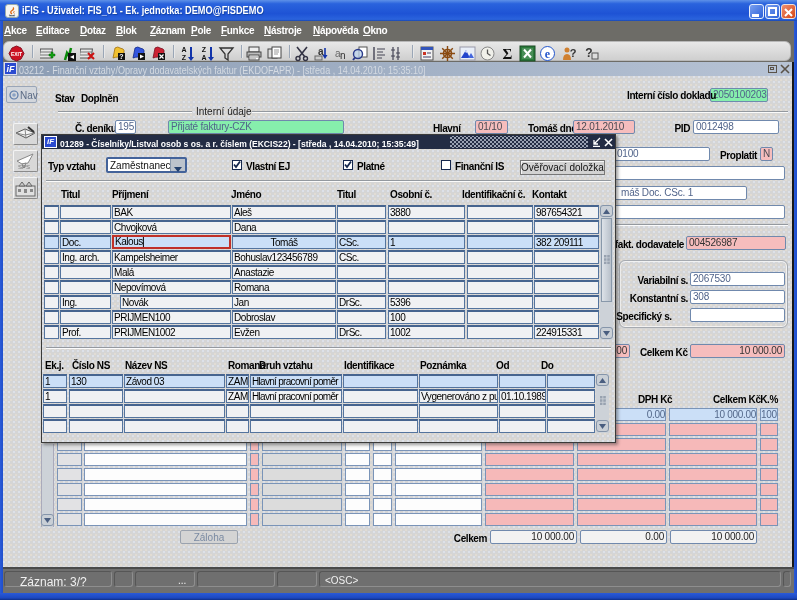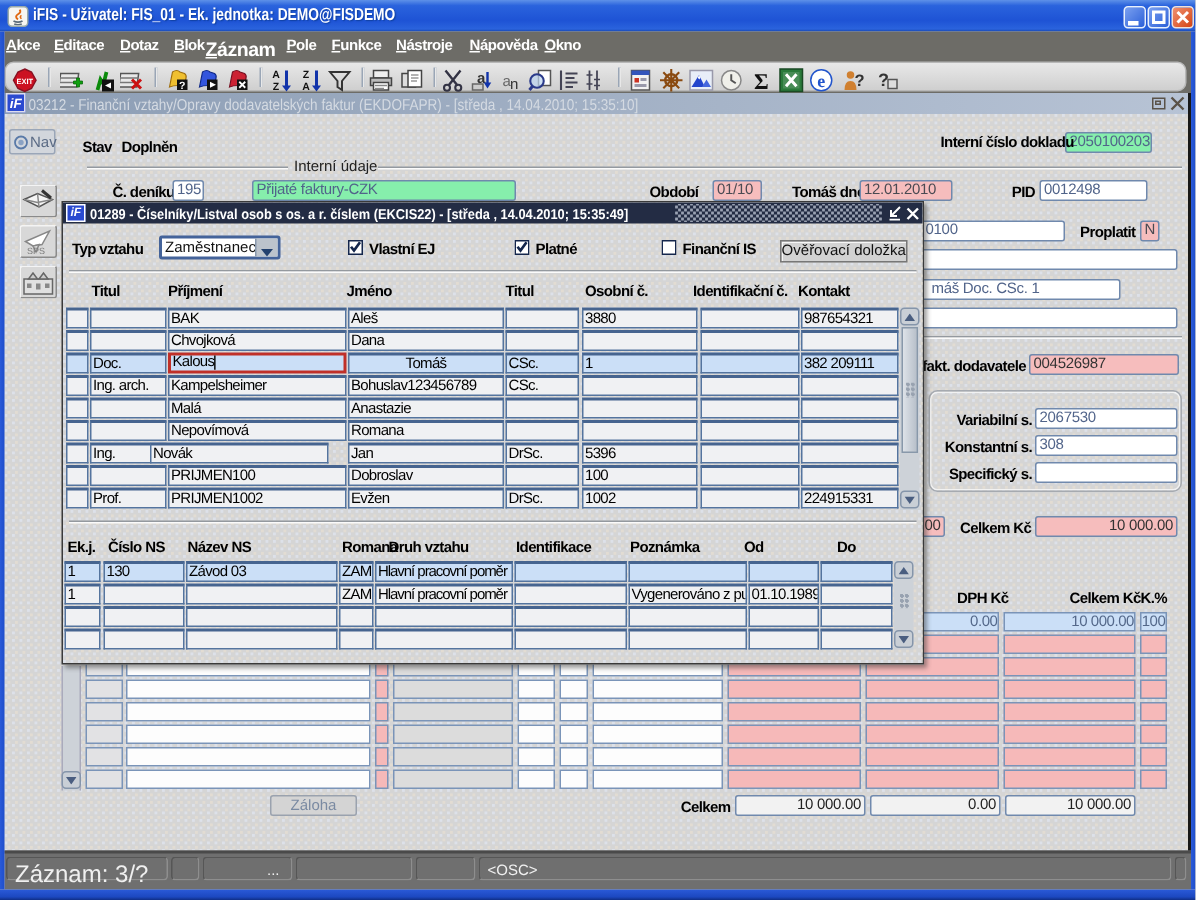--- a/index.html
+++ b/index.html
@@ -38,21 +38,21 @@
   </div>
 <div class="ab" style="left:781px;top:4px;width:15px;height:15px;border-radius:3px;border:1px solid #f0e0d8;background:linear-gradient(135deg,#f09070,#d44414)">
 <svg width="13" height="13">
       <path d="M3 3 L10 10 M10 3 L3 10" stroke="#fff" stroke-width="2"></path>
     </svg></div>
 <div class="ab" style="left:3px;top:21px;width:791px;height:41px;background:#6d6c67"></div>
 <div class="ab" style="left:4px;top:25px;font-size:10px;font-weight:bold;color:#fff;letter-spacing:-0.3px"><span style="text-decoration:underline">A</span>kce</div>
 <div class="ab" style="left:36px;top:25px;font-size:10px;font-weight:bold;color:#fff;letter-spacing:-0.3px"><span style="text-decoration:underline">E</span>ditace</div>
 <div class="ab" style="left:80px;top:25px;font-size:10px;font-weight:bold;color:#fff;letter-spacing:-0.3px"><span style="text-decoration:underline">D</span>otaz</div>
 <div class="ab" style="left:116px;top:25px;font-size:10px;font-weight:bold;color:#fff;letter-spacing:-0.3px"><span style="text-decoration:underline">B</span>lok</div>
-<div class="ab" style="left:137px;top:25px;font-size:13px;font-weight:bold;color:#fff;letter-spacing:-0.3px"><span style="text-decoration:underline">Z</span>áznam</div>
+<div class="ab" style="left:150px;top:25px;font-size:10px;font-weight:bold;color:#fff;letter-spacing:-0.3px"><span style="text-decoration:underline">Z</span>áznam</div>
 <div class="ab" style="left:191px;top:25px;font-size:10px;font-weight:bold;color:#fff;letter-spacing:-0.3px"><span style="text-decoration:underline">P</span>ole</div>
 <div class="ab" style="left:221px;top:25px;font-size:10px;font-weight:bold;color:#fff;letter-spacing:-0.3px"><span style="text-decoration:underline">F</span>unkce</div>
 <div class="ab" style="left:264px;top:25px;font-size:10px;font-weight:bold;color:#fff;letter-spacing:-0.3px"><span style="text-decoration:underline">N</span>ástroje</div>
 <div class="ab" style="left:313px;top:25px;font-size:10px;font-weight:bold;color:#fff;letter-spacing:-0.3px"><span style="text-decoration:underline">N</span>ápověda</div>
 <div class="ab" style="left:363px;top:25px;font-size:10px;font-weight:bold;color:#fff;letter-spacing:-0.3px"><span style="text-decoration:underline">O</span>kno</div>
 <div class="ab" style="left:3px;top:41px;width:788px;height:20px;background:linear-gradient(#e8e8e8,#cfcfcf);border-radius:6px 6px 6px 6px;border:1px solid #b8b8b8"></div>
 <div class="ab" style="left:32px;top:45px;width:2px;height:13px;background:#9aa6b6;border-right:1px solid #e8e8e8"></div>
 <div class="ab" style="left:103px;top:45px;width:2px;height:13px;background:#9aa6b6;border-right:1px solid #e8e8e8"></div>
 <div class="ab" style="left:173px;top:45px;width:2px;height:13px;background:#9aa6b6;border-right:1px solid #e8e8e8"></div>
 <div class="ab" style="left:241px;top:45px;width:2px;height:13px;background:#9aa6b6;border-right:1px solid #e8e8e8"></div>
@@ -225,45 +225,45 @@
 <div class="lb" style="left:55px;top:93px">Stav</div>
 <div class="lb" style="left:81px;top:93px">Doplněn</div>
 <div class="fld dis" style="left:710px;top:88px;width:58px">2050100203</div>
 <div class="lb" style="left:627px;top:90px">Interní číslo dokladu</div>
 <div class="etch" style="left:58px;top:111px;width:134px"></div>
 <div class="pl" style="left:196px;top:106px;color:#222">Interní údaje</div>
 <div class="etch" style="left:252px;top:111px;width:536px"></div>
 <div class="lb" style="left:75px;top:123px">Č. deníku</div>
 <div class="fld" style="left:115px;top:120px;width:21px">195</div>
 <div class="fld dis" style="left:168px;top:120px;width:176px">Přijaté faktury-CZK</div>
-<div class="lb" style="left:433px;top:123px">Období</div>
+<div class="lb" style="left:433px;top:123px">Hlavní</div>
 <div class="fld pink" style="left:475px;top:120px;width:33px">01/10</div>
 <div class="lb" style="left:528px;top:123px">Tomáš dne</div>
 <div class="fld pink" style="left:573px;top:120px;width:62px">12.01.2010</div>
 <div class="lb" style="right:107px;top:123px">PID</div>
-<div class="fld" style="left:693px;top:120px;width:72px">0012498</div>
+<div class="fld" style="left:693px;top:120px;width:86px">0012498</div>
 <div class="fld" style="left:540px;top:147px;width:170px">
     <span class="ab" style="left:76px">0100</span>
   </div>
 <div class="lb" style="right:40px;top:150px">Proplatit</div>
 <div class="fld pink" style="left:760px;top:147px;width:13px">N</div>
 <div class="fld" style="left:540px;top:166px;width:245px"></div>
 <div class="fld" style="left:540px;top:186px;width:207px">
     <span class="ab" style="left:80px">máš Doc. CSc. 1</span>
   </div>
 <div class="fld" style="left:540px;top:205px;width:245px"></div>
 <div class="etch" style="left:560px;top:224px;width:228px"></div>
 <div class="lb" style="right:113px;top:239px">fakt. dodavatele</div>
 <div class="fld pink" style="left:686px;top:236px;width:100px;color:#333">004526987</div>
 <div class="ab" style="left:619px;top:260px;width:169px;height:68px;border:1px solid #a6aab0;border-radius:6px;box-shadow:inset 0 0 0 1px #f2f2f2"></div>
 <div class="lb" style="left:600px;top:275px;width:88px;text-align:right">Variabilní s.</div>
 <div class="fld" style="left:690px;top:272px;width:95px">2067530</div>
 <div class="lb" style="left:600px;top:293px;width:88px;text-align:right">Konstantní s.</div>
 <div class="fld" style="left:690px;top:290px;width:95px">308</div>
-<div class="lb" style="left:600px;top:311px;width:88px;text-align:right">Specifický s.</div>
+<div class="lb" style="left:600px;top:311px;width:88px;text-align:center">Specifický s.</div>
 <div class="fld" style="left:690px;top:308px;width:95px"></div>
 <div class="fld pink ra" style="left:560px;top:344px;width:70px;color:#333">0.00</div>
 <div class="lb" style="left:640px;top:347px">Celkem Kč</div>
 <div class="fld pink ra" style="left:690px;top:344px;width:95px;color:#333">10 000.00</div>
 <div class="lb" style="left:638px;top:394px">DPH Kč</div>
 <div class="lb" style="left:713px;top:394px">Celkem Kč</div>
 <div class="lb" style="right:19px;top:394px">K.%</div>
 <div class="gc" style="left:57px;top:408px;width:25px;background:#cbdff7;"></div>
 <div class="gc" style="left:84px;top:408px;width:163px;background:#cbdff7;"></div>
 <div class="gc" style="left:250px;top:408px;width:9px;background:#cbdff7;"></div>
@@ -364,21 +364,21 @@
 <div class="fld ra" style="left:580px;top:530px;width:87px;background:#f2f2f2;color:#222">0.00</div>
 <div class="fld ra" style="left:670px;top:530px;width:87px;background:#f2f2f2;color:#222">10 000.00</div>
 <div class="ab" style="left:3px;top:567px;width:791px;height:26px;background:#6f6f6f;border-top:2px solid #4a4a4a"></div>
 <div class="ab" style="left:4px;top:571px;width:108px;height:16px;border:1px solid;border-color:#565656 #8e8e8e #8e8e8e #565656;border-radius:3px"></div>
 <div class="ab" style="left:114px;top:571px;width:19px;height:16px;border:1px solid;border-color:#565656 #8e8e8e #8e8e8e #565656;border-radius:3px"></div>
 <div class="ab" style="left:135px;top:571px;width:60px;height:16px;border:1px solid;border-color:#565656 #8e8e8e #8e8e8e #565656;border-radius:3px"></div>
 <div class="ab" style="left:197px;top:571px;width:78px;height:16px;border:1px solid;border-color:#565656 #8e8e8e #8e8e8e #565656;border-radius:3px"></div>
 <div class="ab" style="left:277px;top:571px;width:40px;height:16px;border:1px solid;border-color:#565656 #8e8e8e #8e8e8e #565656;border-radius:3px"></div>
 <div class="ab" style="left:319px;top:571px;width:462px;height:16px;border:1px solid;border-color:#565656 #8e8e8e #8e8e8e #565656;border-radius:3px"></div>
 <div class="ab" style="left:783px;top:571px;width:8px;height:16px;border:1px solid;border-color:#565656 #8e8e8e #8e8e8e #565656;border-radius:3px"></div>
-<div class="ab" style="left:10px;top:575px;font-size:16px;color:#f0f0f0">Záznam: 3/?</div>
+<div class="ab" style="left:20px;top:575px;font-size:12px;color:#f0f0f0">Záznam: 3/?</div>
 <div class="ab" style="left:178px;top:575px;font-size:10px;color:#f0f0f0">...</div>
 <div class="ab" style="left:325px;top:575px;font-size:10px;color:#f0f0f0">&lt;OSC&gt;</div>
 <div class="ab" style="left:0;top:21px;width:3px;height:572px;background:linear-gradient(90deg,#2a5ad8,#1e4ecc)"></div>
 <div class="ab" style="left:794px;top:21px;width:3px;height:572px;background:linear-gradient(90deg,#2a5ad8,#1e4ecc)"></div>
 <div class="ab" style="left:792px;top:62px;width:2px;height:505px;background:#181818"></div>
 <div class="ab" style="left:0;top:593px;width:797px;height:7px;background:linear-gradient(#2a5ad8,#1c48c0 70%,#0f2e86)"></div>
 <div class="ab" style="left:41px;top:134px;width:575px;height:309px;border:1px solid #3a3a3a;background:#d5d5d5;box-shadow:2px 2px 3px rgba(40,40,40,0.45)"></div>
 <div class="ab tex" style="left:42px;top:135px;width:573px;height:307px"></div>
 <div class="ab" style="left:42px;top:135px;width:573px;height:14px;background:#232c44"></div>
 <div class="ab" style="left:450px;top:136px;width:138px;height:12px;background-image:radial-gradient(circle at 1px 1px,#99a1b2 0.9px,transparent 1.1px),radial-gradient(circle at 1px 1px,#99a1b2 0.9px,transparent 1.1px);background-size:4px 4px,4px 4px;background-position:0 1px,2px 3px"></div>
@@ -464,21 +464,21 @@
 <div class="cell" style="left:44px;top:280px;width:15px;"></div>
 <div class="cell" style="left:60px;top:280px;width:51px;"></div>
 <div class="cell" style="left:112px;top:280px;width:119px;">Nepovímová</div>
 <div class="cell" style="left:232px;top:280px;width:104px;">Romana</div>
 <div class="cell" style="left:337px;top:280px;width:49px;"></div>
 <div class="cell" style="left:388px;top:280px;width:77px;"></div>
 <div class="cell" style="left:467px;top:280px;width:66px;"></div>
 <div class="cell" style="left:534px;top:280px;width:65px;"></div>
 <div class="cell" style="left:44px;top:295px;width:15px;"></div>
 <div class="cell" style="left:60px;top:295px;width:51px;">Ing.</div>
-<div class="cell" style="left:100px;top:295px;width:119px;">Novák</div>
+<div class="cell" style="left:120px;top:295px;width:119px;">Novák</div>
 <div class="cell" style="left:232px;top:295px;width:104px;">Jan</div>
 <div class="cell" style="left:337px;top:295px;width:49px;">DrSc.</div>
 <div class="cell" style="left:388px;top:295px;width:77px;">5396</div>
 <div class="cell" style="left:467px;top:295px;width:66px;"></div>
 <div class="cell" style="left:534px;top:295px;width:65px;"></div>
 <div class="cell" style="left:44px;top:310px;width:15px;"></div>
 <div class="cell" style="left:60px;top:310px;width:51px;"></div>
 <div class="cell" style="left:112px;top:310px;width:119px;">PRIJMEN100</div>
 <div class="cell" style="left:232px;top:310px;width:104px;">Dobroslav</div>
 <div class="cell" style="left:337px;top:310px;width:49px;"></div>
@@ -508,21 +508,21 @@
   </div>
 <div class="etch" style="left:46px;top:347px;width:565px"></div>
 <div class="lb" style="left:45px;top:360px">Ek.j.</div>
 <div class="lb" style="left:72px;top:360px">Číslo NS</div>
 <div class="lb" style="left:125px;top:360px">Název NS</div>
 <div class="lb" style="left:228px;top:360px">Romana</div>
 <div class="lb" style="left:259px;top:360px">Druh vztahu</div>
 <div class="lb" style="left:344px;top:360px">Identifikace</div>
 <div class="lb" style="left:420px;top:360px">Poznámka</div>
 <div class="lb" style="left:496px;top:360px">Od</div>
-<div class="lb" style="left:558px;top:360px">Do</div>
+<div class="lb" style="left:541px;top:360px">Do</div>
 <div class="cell bl" style="left:43px;top:374px;width:24px;">1</div>
 <div class="cell bl" style="left:69px;top:374px;width:54px;">130</div>
 <div class="cell bl" style="left:124px;top:374px;width:101px;">Závod 03</div>
 <div class="cell bl" style="left:226px;top:374px;width:23px;">ZAM</div>
 <div class="cell bl" style="left:250px;top:374px;width:92px;letter-spacing:-0.7px;">Hlavní pracovní poměr</div>
 <div class="cell bl" style="left:343px;top:374px;width:75px;"></div>
 <div class="cell bl" style="left:419px;top:374px;width:79px;"></div>
 <div class="cell bl" style="left:499px;top:374px;width:47px;"></div>
 <div class="cell bl" style="left:547px;top:374px;width:48px;"></div>
 <div class="cell" style="left:43px;top:389px;width:24px;">1</div>

